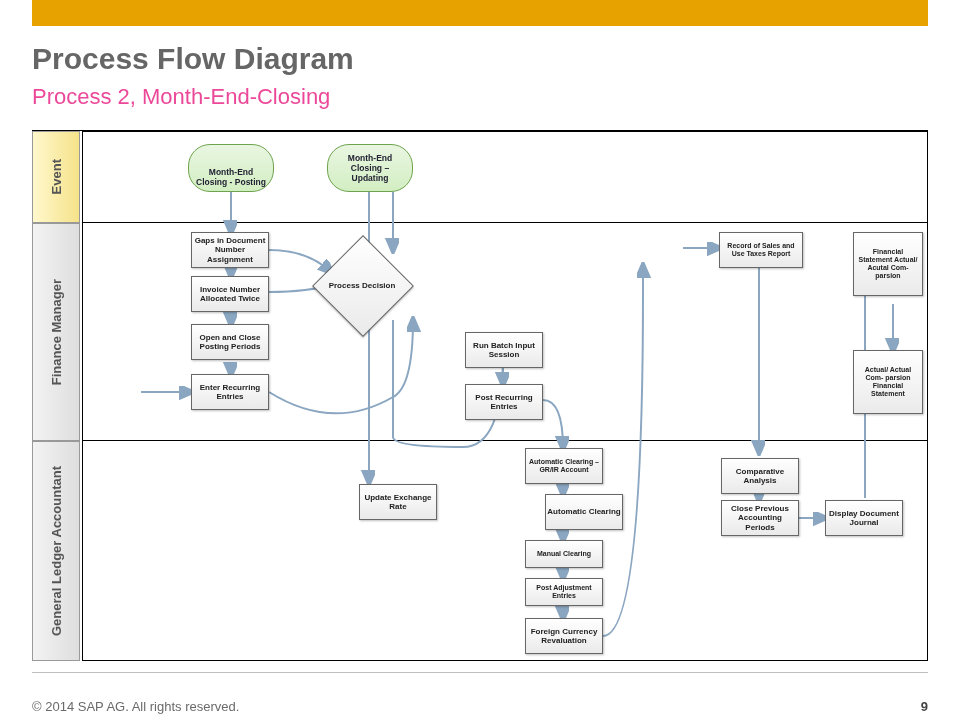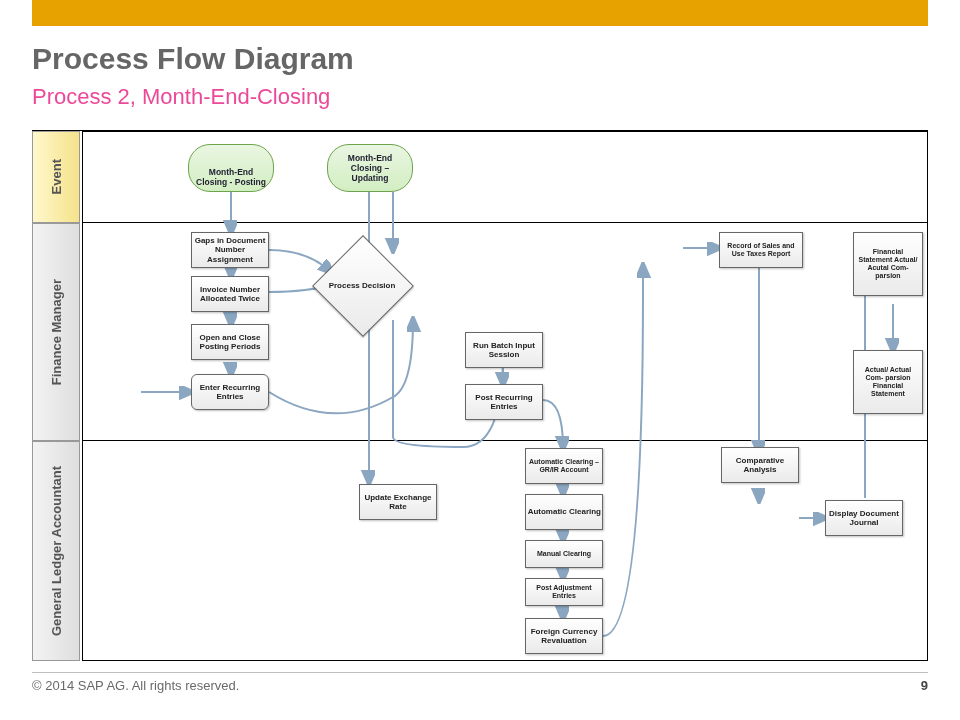--- a/index.html
+++ b/index.html
@@ -19,21 +19,21 @@
   .lane-sep2 { position:absolute; left:0; width:844px; top:308px; border-top:1px solid #000; }
   .box { position:absolute; width:78px; min-height:36px; background:linear-gradient(to bottom,#fff,#eaeaea); border:1px solid #666; box-shadow:1px 1px 2px rgba(0,0,0,.25); font-size:8px; line-height:1.15; text-align:center; display:flex; align-items:center; justify-content:center; padding:1px; box-sizing:border-box; color:#222; font-weight:bold; }
   .box.small { font-size:7px; }
   .event-box { position:absolute; width:86px; height:48px; border-radius:22px; background:linear-gradient(to bottom,#e9f6e1,#d3eec3); border:1px solid #6ea34e; font-size:8.5px; text-align:center; display:flex; align-items:center; justify-content:center; padding:4px; box-sizing:border-box; font-weight:bold; color:#223; }
   .diamond { position:absolute; width:70px; height:70px; }
   .diamond .rot { width:70px; height:70px; transform:rotate(45deg); background:linear-gradient(135deg,#fff,#eaeaea); border:1px solid #666; box-shadow:1px 1px 2px rgba(0,0,0,.25); }
   .diamond .lab { position:absolute; left:0; top:0; width:70px; height:70px; display:flex; align-items:center; justify-content:center; font-size:8px; font-weight:bold; text-align:center; color:#222; }
   svg.conn { position:absolute; left:0; top:0; width:844px; height:528px; pointer-events:none; }
   .conn path { fill:none; stroke:#8aa6c1; stroke-width:2; }
   .conn .a { fill:#8aa6c1; }
-  .footer { position:absolute; left:32px; top:672px; width:896px; height:24px; border-top:1px solid #bfbfbf; display:flex; justify-content:space-between; align-items:center; font-size:13px; color:#6a6a6a; padding-top:0; }
+  .footer { position:absolute; left:32px; top:672px; width:896px; height:24px; border-top:1px solid #bfbfbf; display:flex; justify-content:space-between; align-items:center; font-size:13px; color:#6a6a6a; padding-top:21px; }
   .footer .pg { color:#444; font-weight:bold; }
 </style>
 </head>
 <body>
 <div class="page">
 
 <div class="gold-bar"></div>
 <div class="title">Process Flow Diagram</div>
 <div class="subtitle">Process 2, Month-End-Closing</div>
 
@@ -113,21 +113,21 @@
 
     <div class="box" style="left:108px; top:100px;">
           <span>Gaps in Document Number Assignment</span>
         </div>
     <div class="box" style="left:108px; top:144px;">
           <span>Invoice Number Allocated Twice</span>
         </div>
     <div class="box" style="left:108px; top:192px;">
           <span>Open and Close Posting Periods</span>
         </div>
-    <div class="box" style="left:108px; top:242px;border-radius:6px;">
+    <div class="box" style="left:108px; top:242px;">
           <span>Enter Recurring Entries</span>
         </div>
 
     <div class="diamond" style="left:244px; top:118px;">
       <div class="rot"></div>
       <div class="lab">
             <span>Process Decision</span>
           </div>
     </div>
 
@@ -148,35 +148,38 @@
           <span>Actual/ Actual Com- parsion Financial Statement</span>
         </div>
 
     <div class="box" style="left:248px; top:352px;margin-left:28px;">
           <span>Update Exchange Rate</span>
         </div>
 
     <div class="box small" style="left:442px; top:316px;">
           <span>Automatic Clearing – GR/IR Account</span>
         </div>
-    <div class="box" style="left:442px; top:362px;justify-content:flex-end;">
+    <div class="box" style="left:462px; top:362px;">
           <span>Automatic Clearing</span>
         </div>
     <div class="box small" style="left:442px; top:408px; min-height:28px;">
           <span>Manual Clearing</span>
         </div>
     <div class="box small" style="left:442px; top:446px; min-height:28px;">
           <span>Post Adjustment Entries</span>
         </div>
     <div class="box" style="left:442px; top:486px;justify-content:center;">
           <span>Foreign Currency Revaluation</span>
         </div>
 
-    <div class="box" style="left:638px; top:315px;">
+    <div class="box" style="left:638px; top:326px;">
           <span>Comparative Analysis</span>
+        </div>
+    <div class="box" style="left:638px; top:368px;">
+          <span>Close Previous Accounting Periods</span>
         </div>
     <div class="box" style="left:742px; top:368px;">
           <span>Display Document Journal</span>
         </div>
   </div>
 </div>
 
 <div class="footer">
   <span>© 2014 SAP AG. All rights reserved.</span>
   <span class="pg">9</span>

